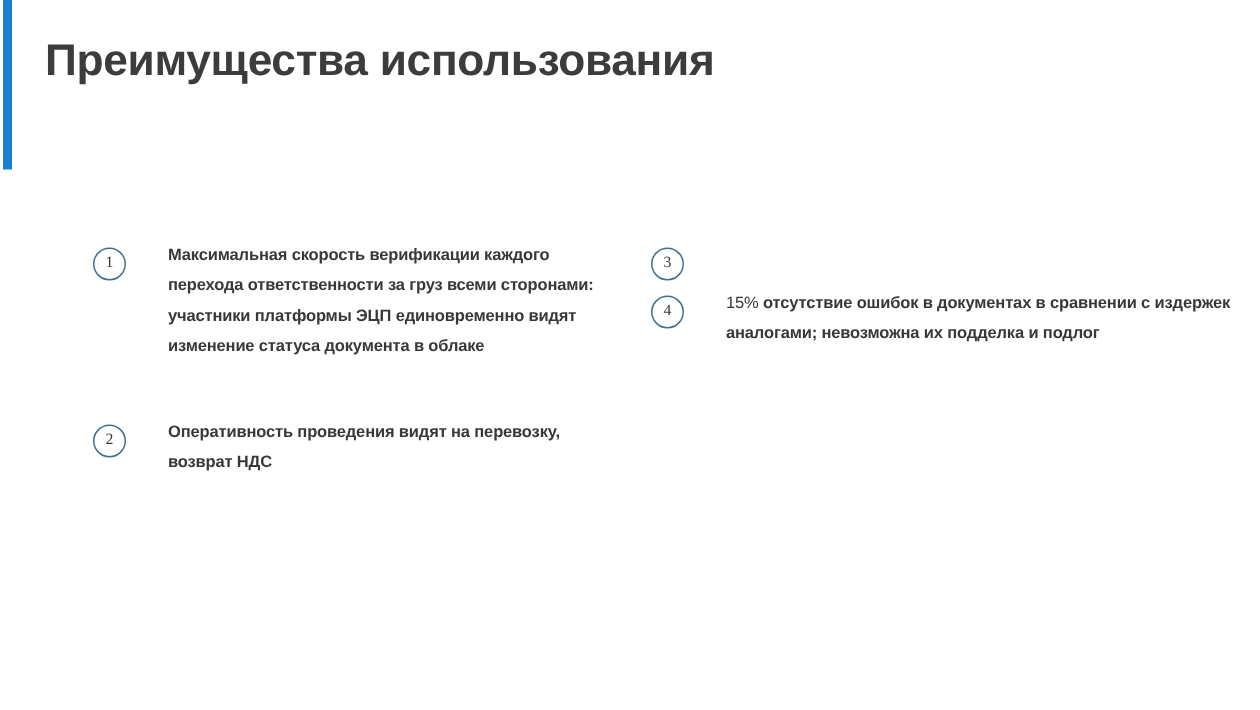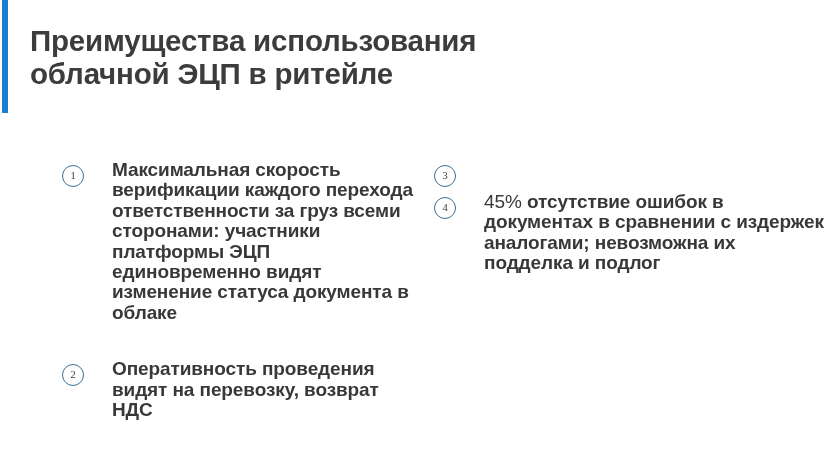--- a/index.html
+++ b/index.html
@@ -83,21 +83,21 @@
     color: #3a3a3a;
     font-family: "Liberation Serif", "DejaVu Serif", serif;
     font-size: 10.5px;
     line-height: 20px;
     text-align: center;
     background: #ffffff;
   }
 
   .item-text {
     display: block;
-    font-size: 19px;
+    font-size: 11px;
     line-height: 20.4px;
     font-weight: bold;
     color: #383838;
     letter-spacing: -0.1px;
   }
   .item-text .lead {
     font-weight: normal;
   }
 
   
@@ -106,21 +106,20 @@
 </style>
 </head>
 <body>
 
 <div class="slide">
 
   <div class="accent-bar"></div>
 
   <h1 class="title">
     <span class="line">Преимущества использования</span>
-    <span class="line">облачной ЭЦП в ритейле</span>
   </h1>
 
   <div class="columns">
 
     <div class="column left">
 
       <div class="item" id="item-1">
         <span class="badge">1</span>
         <span class="item-text"><span class="lead"></span><span>Максимальная скорость верификации каждого перехода ответственности за груз всеми сторонами: участники платформы ЭЦП единовременно видят изменение статуса документа в облаке</span></span>
       </div>
@@ -133,20 +132,20 @@
     </div>
 
     <div class="column right">
 
       <div class="item" id="item-3">
         <span class="badge">3</span>
       </div>
 
       <div class="item" id="item-4">
         <span class="badge">4</span>
-        <span class="item-text"><span class="lead">45% </span><span>отсутствие ошибок в документах в сравнении с издержек аналогами; невозможна их подделка и подлог</span></span>
+        <span class="item-text"><span class="lead">15% </span><span>отсутствие ошибок в документах в сравнении с издержек аналогами; невозможна их подделка и подлог</span></span>
       </div>
 
     </div>
 
   </div>
 
 </div>
 
 </body></html>

